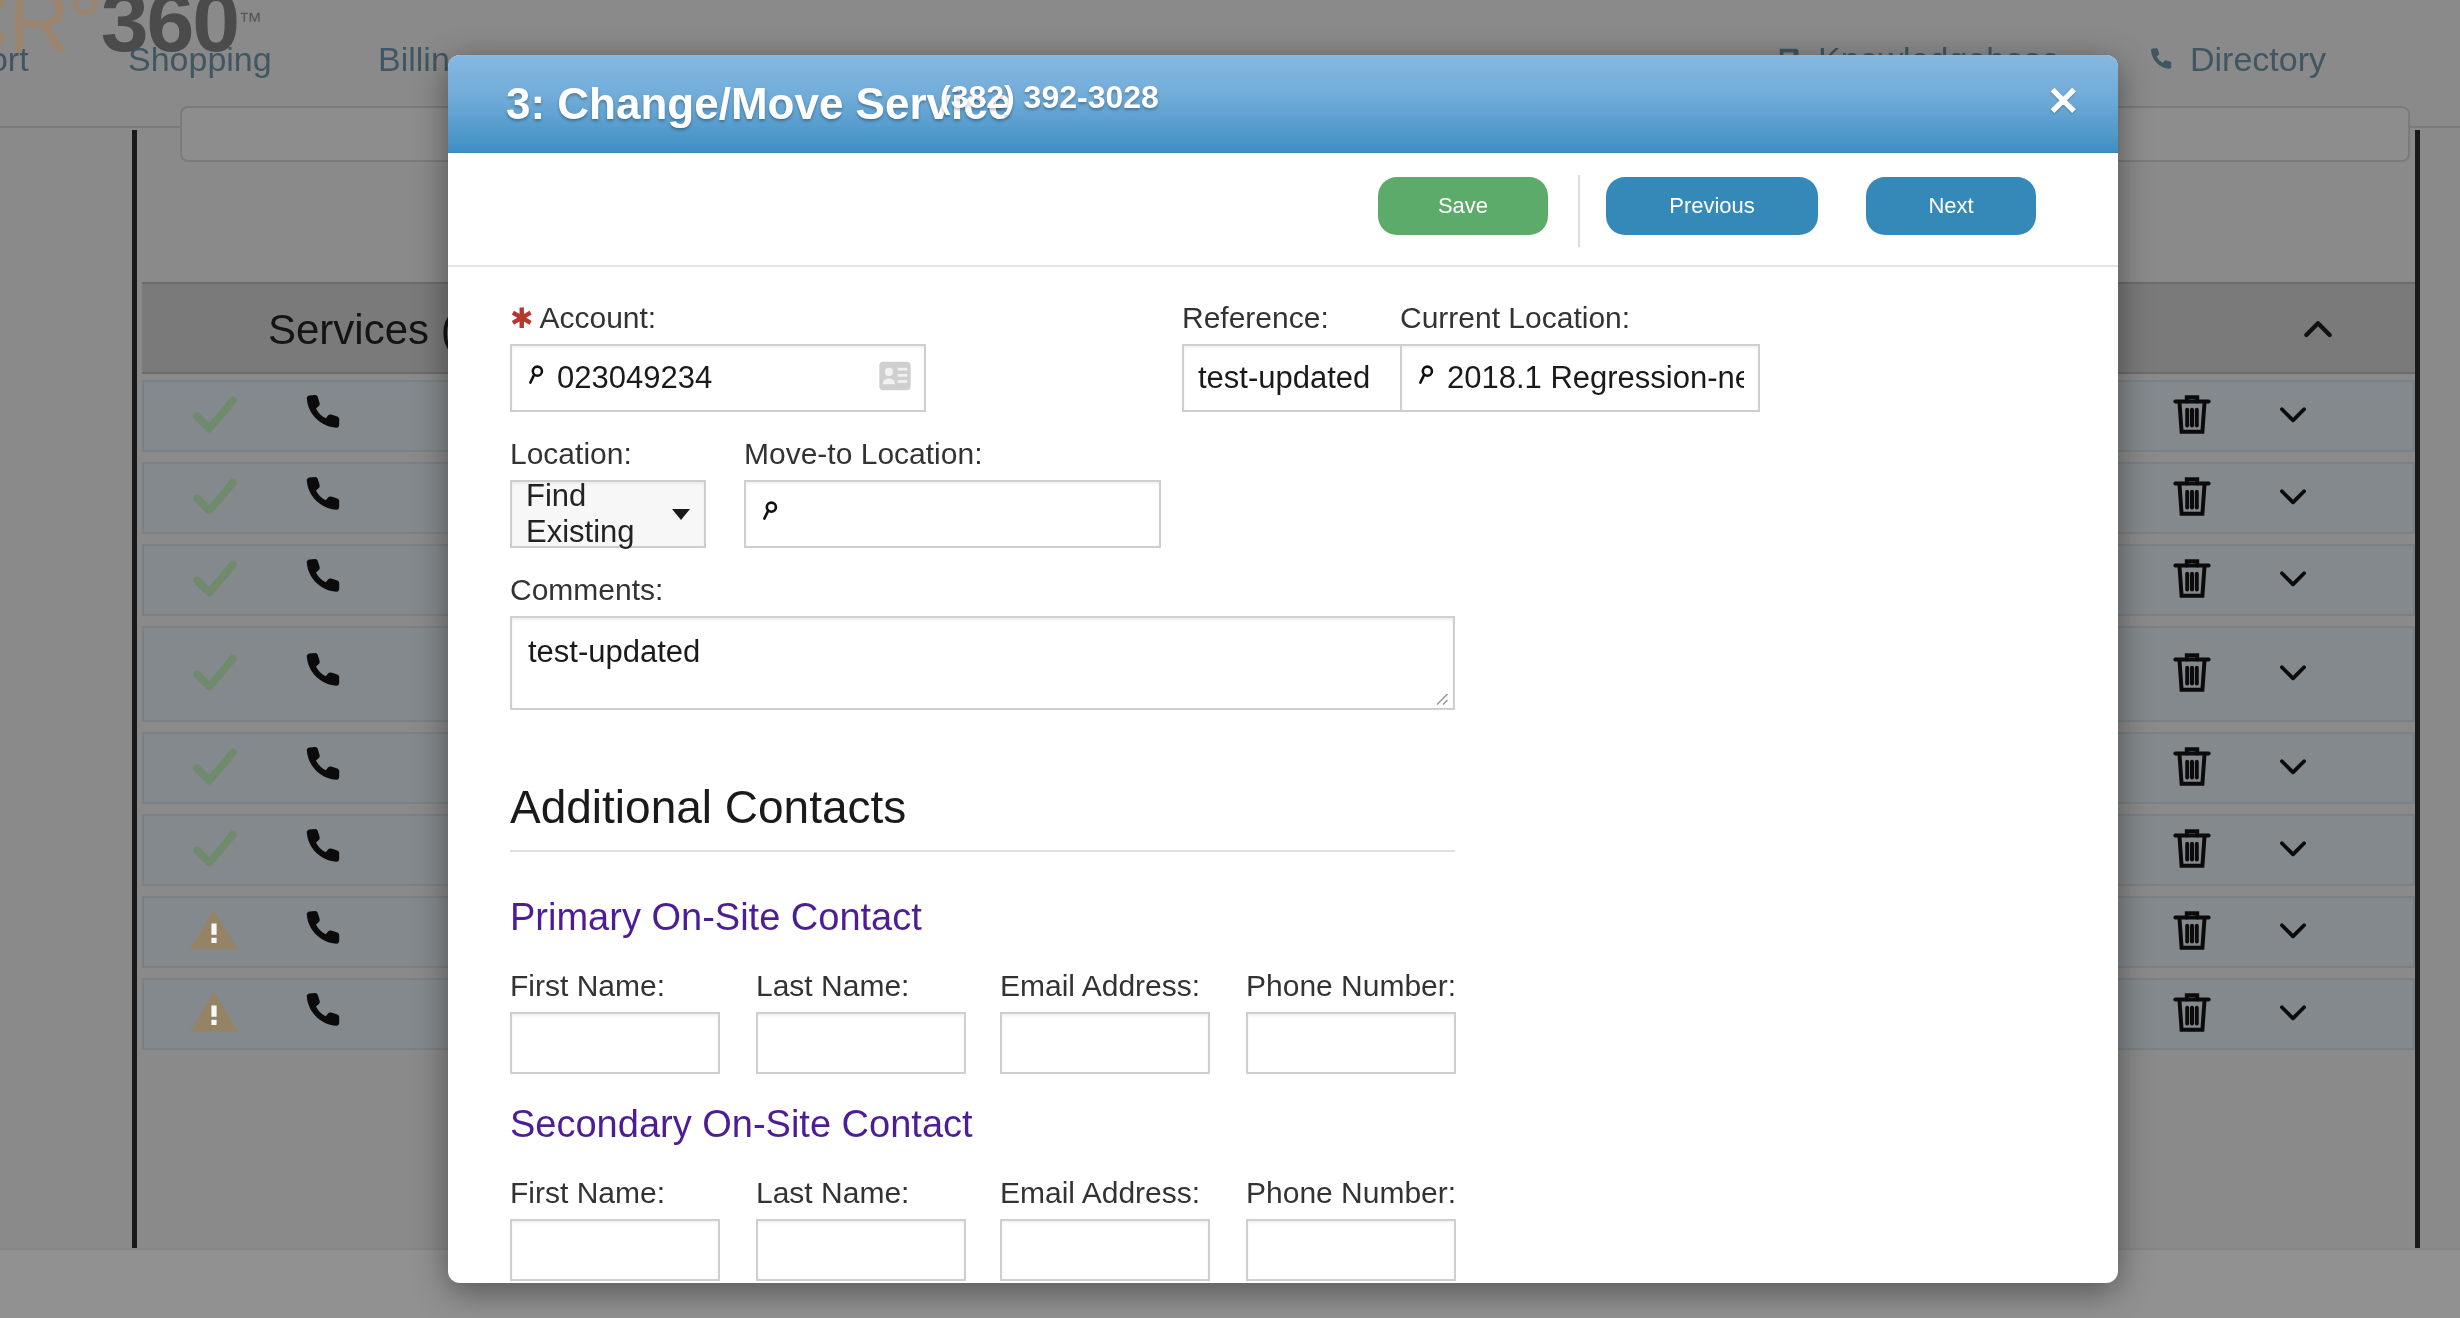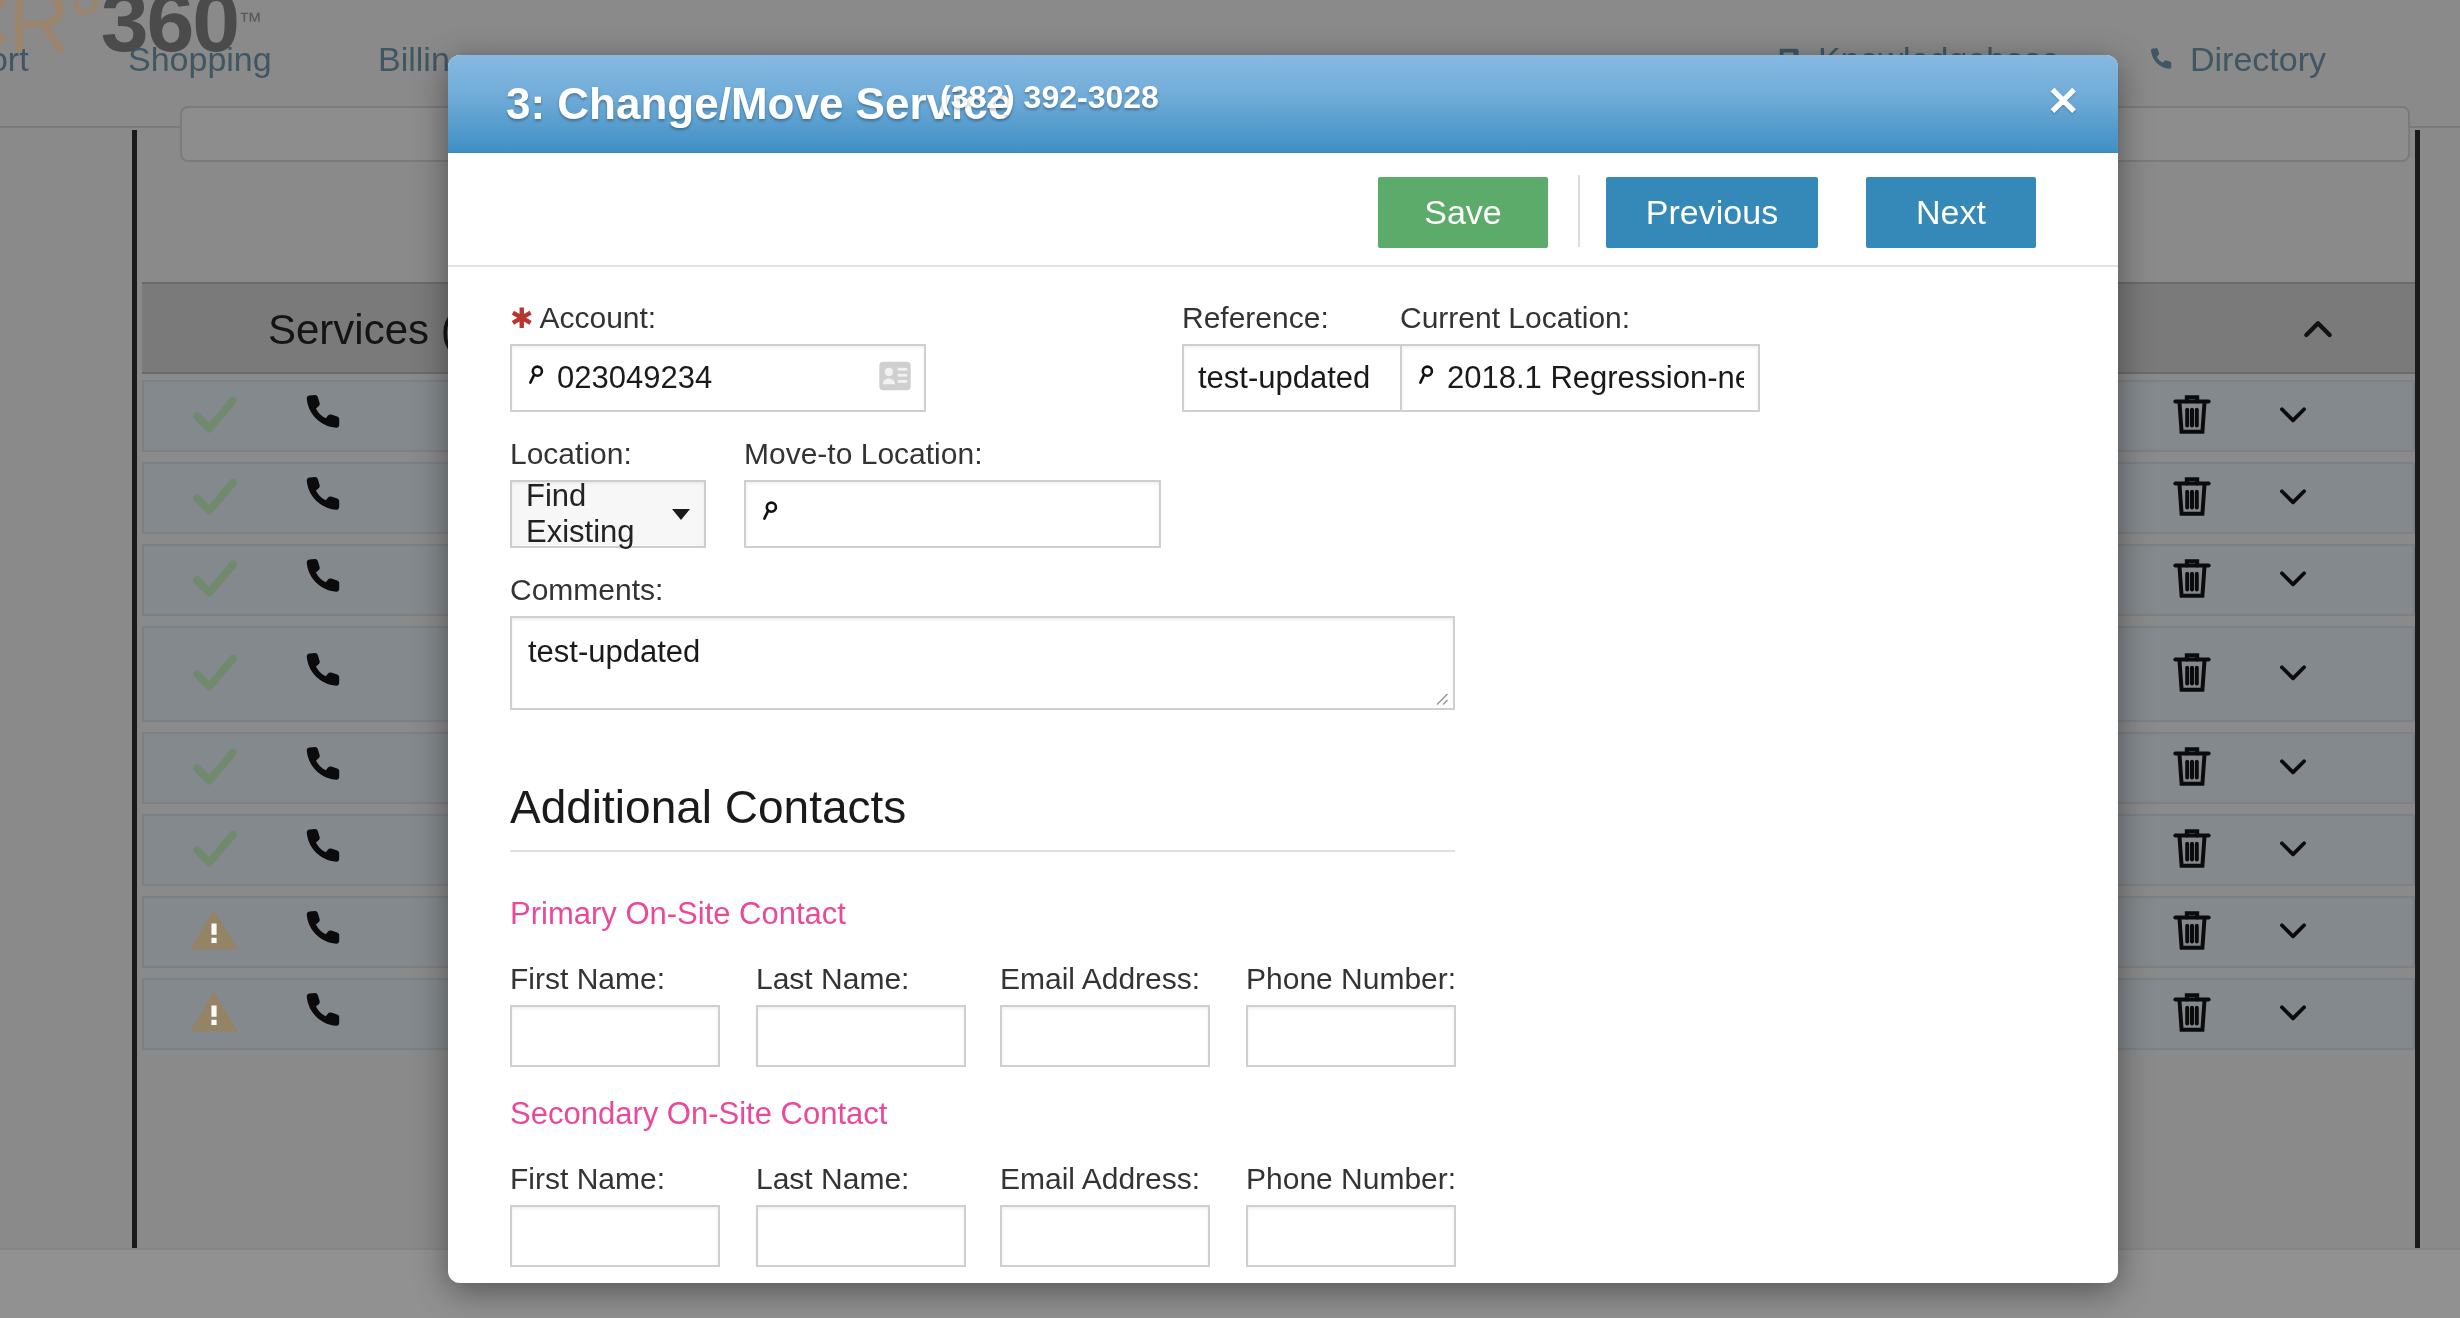--- a/index.html
+++ b/index.html
@@ -141,22 +141,22 @@
   }
 
   #modal-toolbar {
     position: relative;
     height: 114px; flex: 0 0 114px;
     border-bottom: 2px solid #e3e3e3;
     background: #fff;
   }
   .tbtn {
     position: absolute; top: 24px;
-    height: 71px; border: none; border-radius: 2px;
-    color: #fff; font-size: 34px;
+    height: 58px; border: none; border-radius: 19px;
+    color: #fff; font-size: 22px;
     font-family: "Liberation Sans", sans-serif;
     cursor: pointer;
   }
   #btn-save { right: 570px; width: 170px; background: #5cab6a; }
   #tbar-divider {
     position: absolute; right: 538px; top: 22px;
     width: 2px; height: 72px; background: #dcdcdc;
   }
   #btn-prev { right: 300px; width: 212px; background: #3589b9; }
   #btn-next { right: 82px; width: 170px; background: #3589b9; }
@@ -227,21 +227,21 @@
     color: #9a9a9a; font-size: 22px; line-height: 1;
   }
 
   h2.section-h {
     font-size: 46px; font-weight: 400; color: #1a1a1a;
     padding-bottom: 16px;
     border-bottom: 2px solid #e0e0e0;
     margin-bottom: 44px;
   }
   h3.sub-h {
-    font-size: 31px; font-weight: 400; color: #ec4899;
+    font-size: 38px; font-weight: 400; color: #4c1d95;
     margin-bottom: 30px;
   }
   .contact-grid { position: relative; height: 118px; }
   .cfield { position: absolute; top: 0; }
   .cfield .f-input { height: 62px; }
 </style>
 </head>
 <body>
 
 <div id="bg-page">

